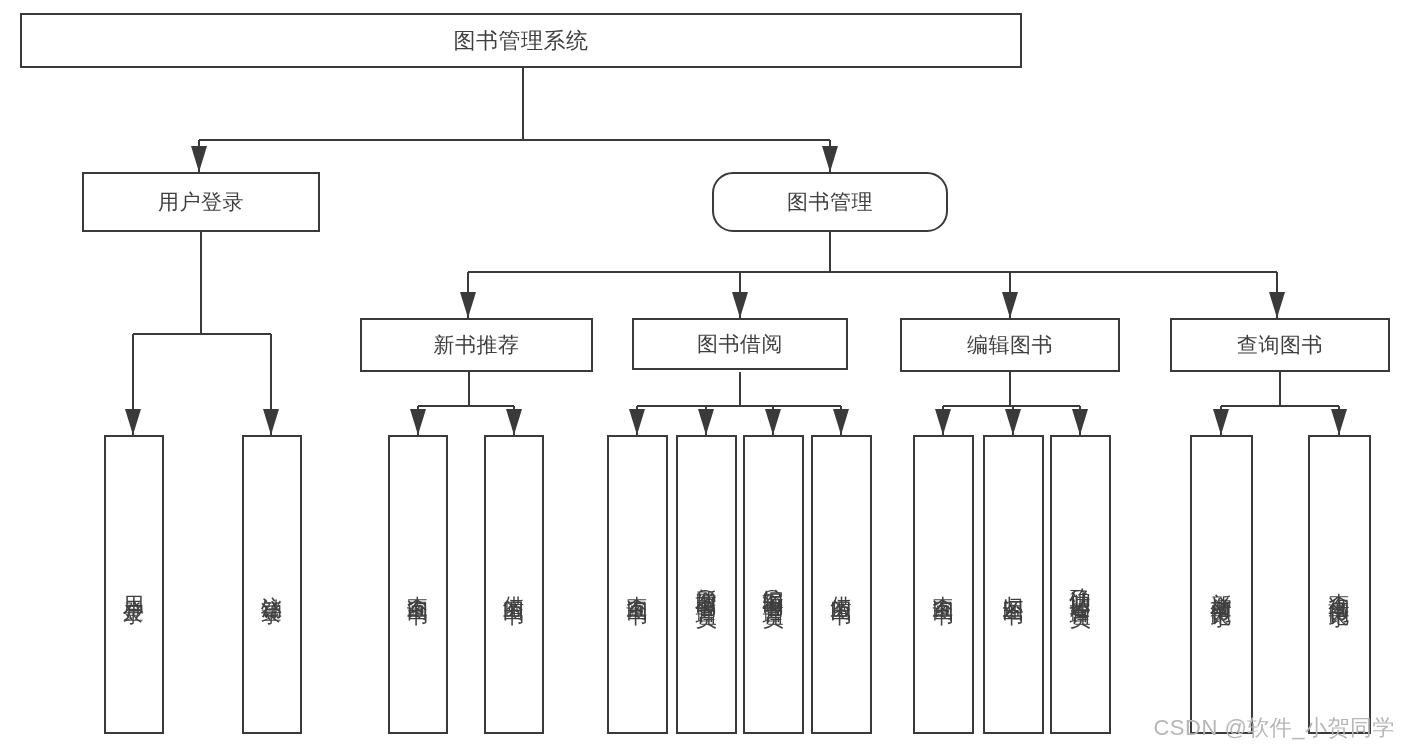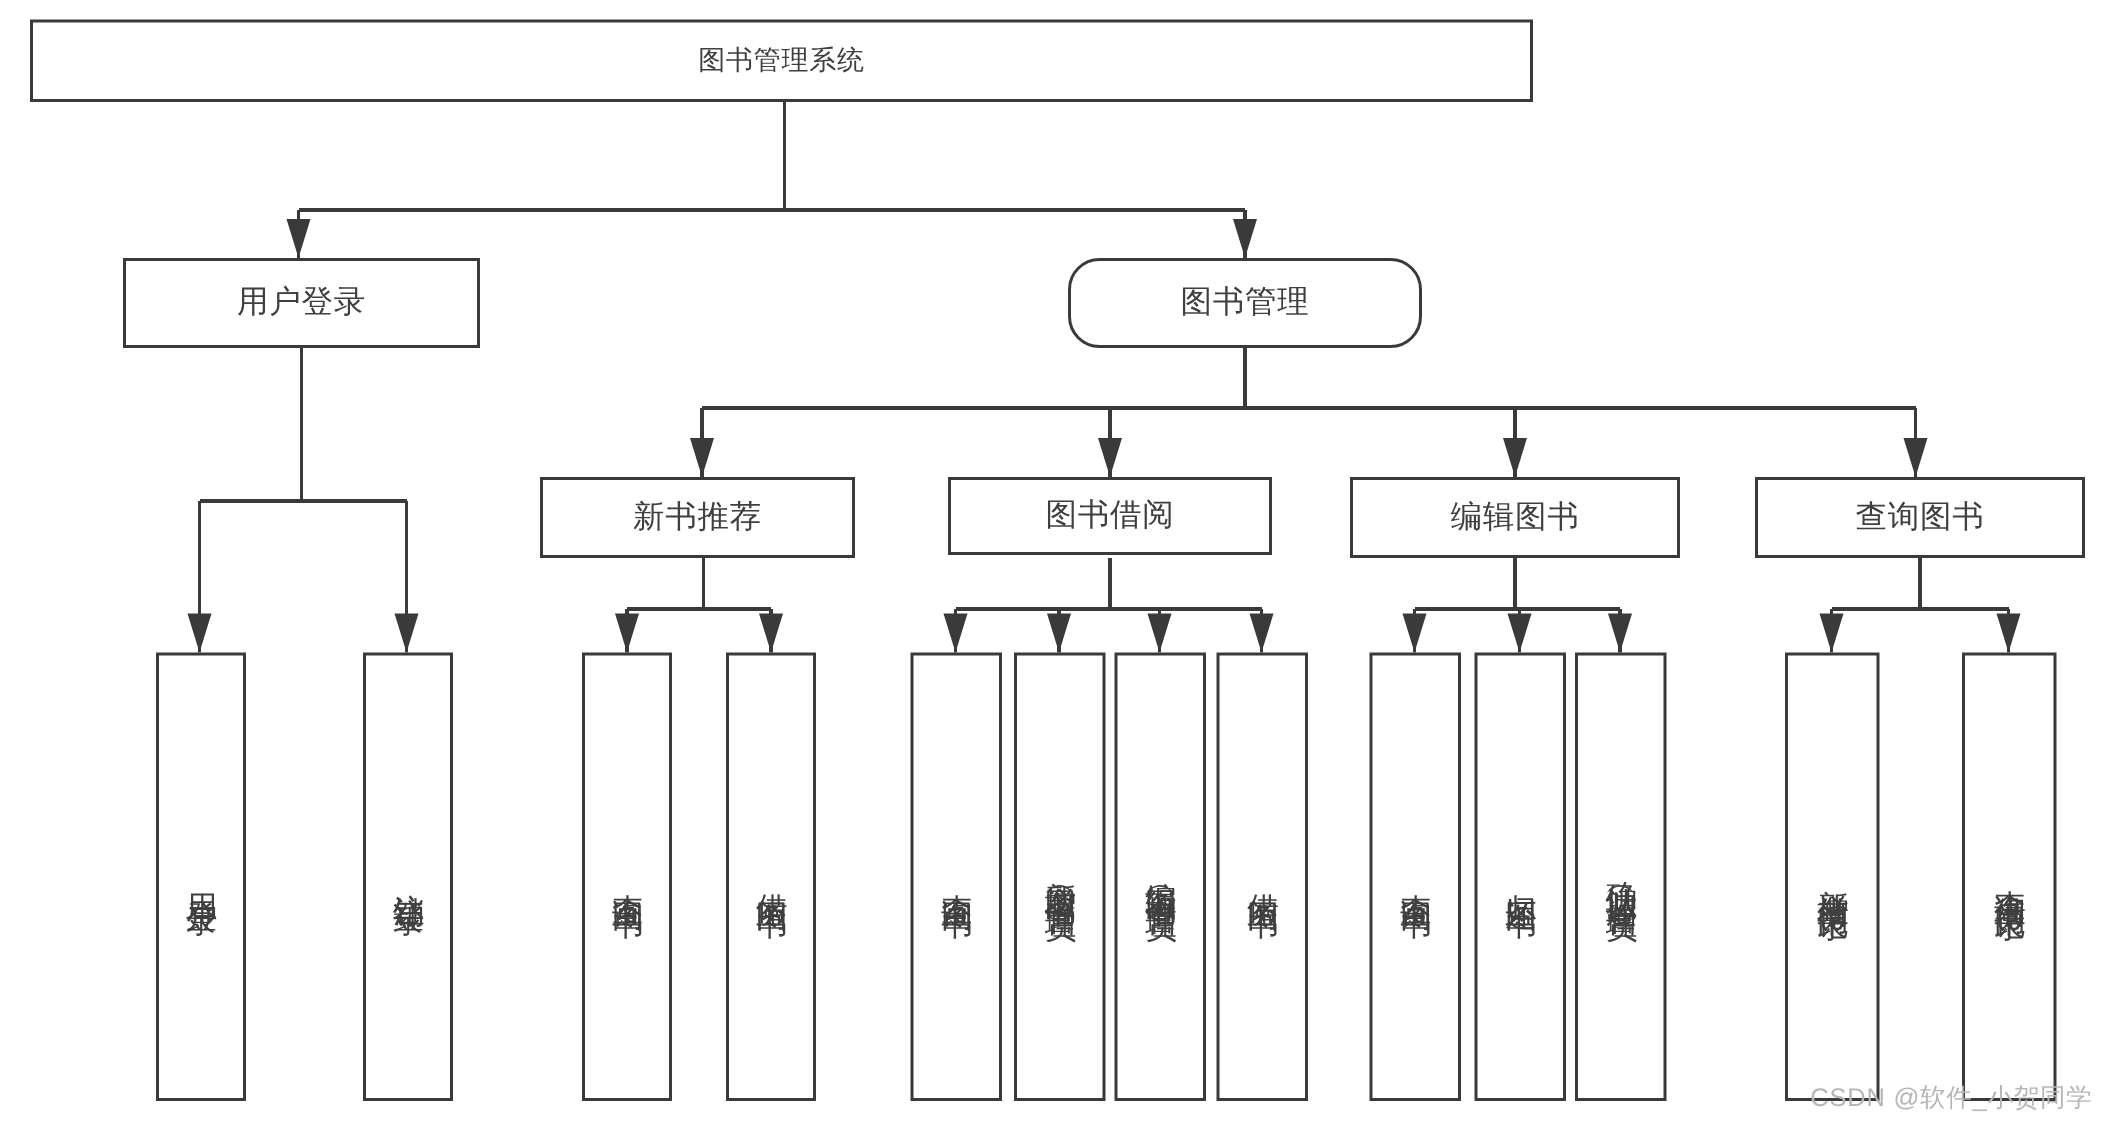--- a/index.html
+++ b/index.html
@@ -43,27 +43,27 @@
     text-align: center;
   }
   .node.vertical .lbl {
     writing-mode: vertical-rl;
     text-orientation: upright;
     font-size: 21px;
     letter-spacing: 3px;
     line-height: 1.1;
     white-space: nowrap;
   }
-  .node.root .lbl { font-size: 18px; }
+  .node.root .lbl { font-size: 22px; }
   #watermark {
     position: absolute;
     right: 10px;
     bottom: 4px;
     color: #b6b6b6;
-    font-size: 17px;
+    font-size: 22px;
     letter-spacing: 0.5px;
     white-space: nowrap;
   }
 </style>
 </head>
 <body>
 
 <div id="stage">
 
   <svg id="wires" viewBox="0 0 1405 747" xmlns="http://www.w3.org/2000/svg" aria-hidden="true">
@@ -125,21 +125,21 @@
     <span class="lbl">图书管理系统</span>
   </div>
 
   <div class="node" style="left: 82px; top: 172px; width: 238px; height: 60px;">
     <span class="lbl">用户登录</span>
   </div>
   <div class="node" style="left: 712px; top: 172px; width: 236px; height: 60px; border-radius: 21px;">
     <span class="lbl">图书管理</span>
   </div>
 
-  <div class="node" style="left: 360px; top: 318px; width: 210px; height: 54px;">
+  <div class="node" style="left: 360px; top: 318px; width: 233px; height: 54px;">
     <span class="lbl">新书推荐</span>
   </div>
   <div class="node" style="left: 632px; top: 318px; width: 216px; height: 52px;">
     <span class="lbl">图书借阅</span>
   </div>
   <div class="node" style="left: 900px; top: 318px; width: 220px; height: 54px;">
     <span class="lbl">编辑图书</span>
   </div>
   <div class="node" style="left: 1170px; top: 318px; width: 220px; height: 54px;">
     <span class="lbl">查询图书</span>

